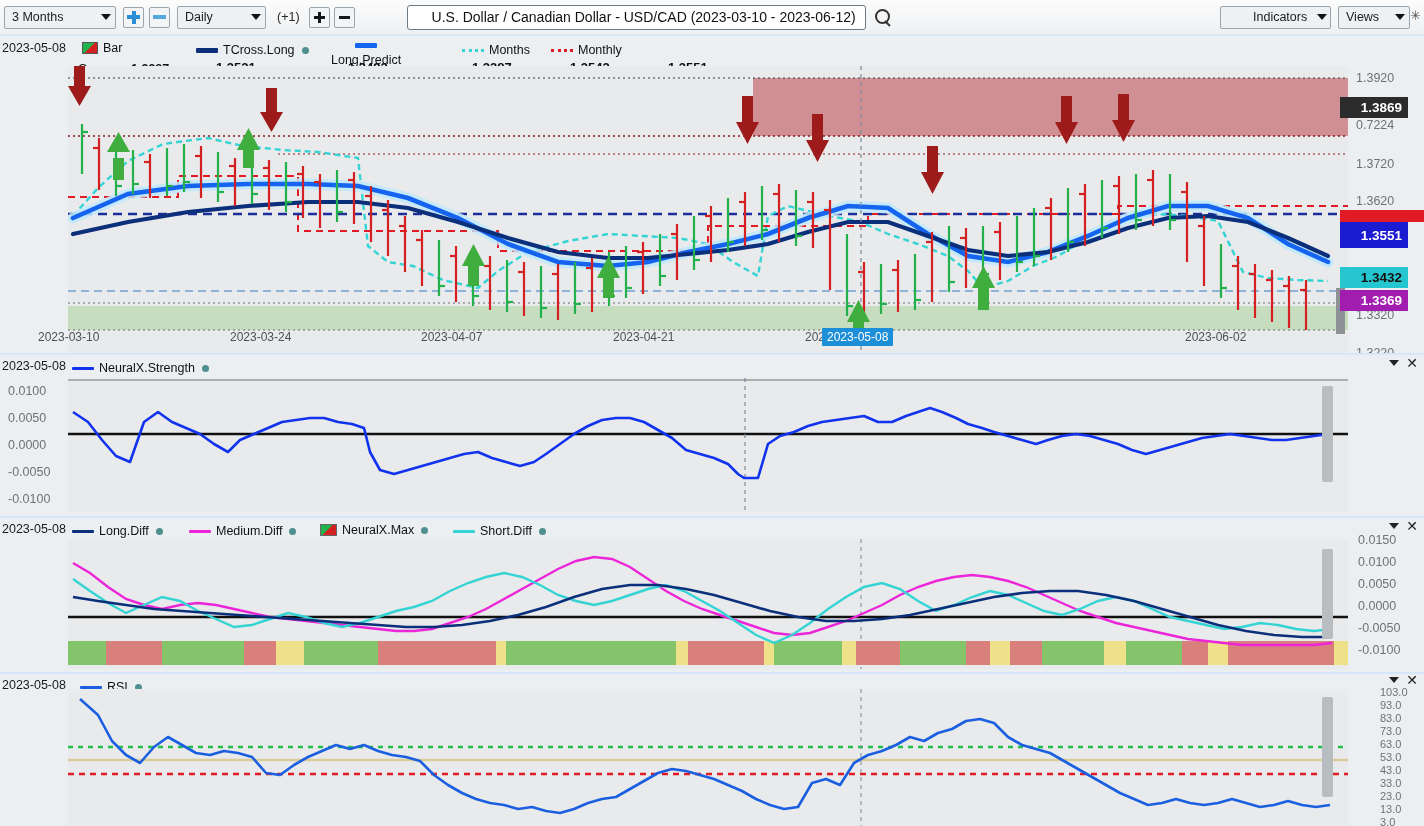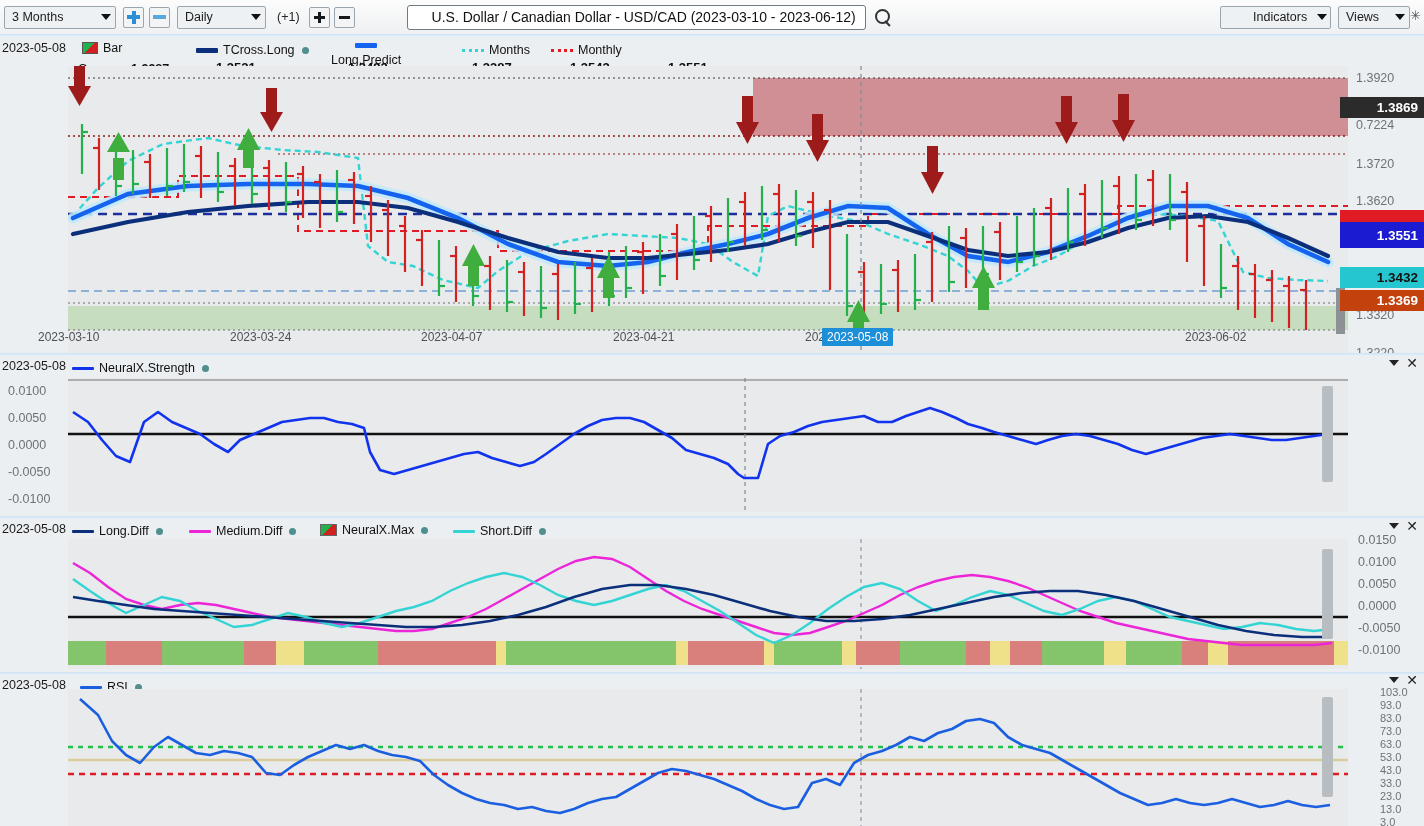--- a/index.html
+++ b/index.html
@@ -73,21 +73,21 @@
 
   .ohlc{ position:absolute; font-size:12.5px; color:#111; }
   .ohlc div{ display:flex; gap:9px; line-height:19.4px;}
   .ohlc .k{ width:44px; }
   .ohlc .v{ font-weight:bold; }
 
   
   .yaxis{ position:absolute; font-size:12.5px; color:#6d7278; text-align:left;}
   .ytick{ position:absolute; left:6px; white-space:nowrap;}
   .ypill{
-    position:absolute; left:0; width:84px; height:21px;
+    position:absolute; left:0; width:68px; height:21px;
     display:flex;align-items:center; justify-content:flex-end;
     padding-right:6px; font-size:13.5px; font-weight:bold;text-align:right;
   }
 
   
   .xaxis{ position:absolute; left:0; width:1424px; }
   .xtick{ position:absolute; font-size:12px; color:#4c5156; white-space:nowrap;}
   .xtick.hl{ background:#1d8fd8; color:#fff; padding:2px 5px; border-radius:1px; font-weight:normal;}
 
   .panel-ctl{ position:absolute; display:flex; align-items:center; gap:7px; }
@@ -597,21 +597,21 @@
     <div class="ypill" style="left:1340px;top:59px;background:#2b2b2b;color:#fff;">
       <span>1.3869</span>
     </div>
     <div style="position:absolute;left:1340px;top:172px;width:84px;height:12px;background:#e01b24;"></div>
     <div class="ypill" style="left:1340px;top:184px;background:#1b1bd2;color:#fff;height:26px;">
       <span>1.3551</span>
     </div>
     <div class="ypill" style="left:1340px;top:229px;background:#25c6d0;color:#111;">
       <span>1.3432</span>
     </div>
-    <div class="ypill" style="left:1340px;top:252px;background:#c2410c;color:#fff;">
+    <div class="ypill" style="left:1340px;top:252px;background:#a21caf;color:#fff;">
       <span>1.3369</span>
     </div>
 
     <div class="xaxis" style="top:292px;height:23px;">
       <span class="xtick" style="left:38px;">2023-03-10</span>
       <span class="xtick" style="left:230px;">2023-03-24</span>
       <span class="xtick" style="left:421px;">2023-04-07</span>
       <span class="xtick" style="left:613px;">2023-04-21</span>
       <span class="xtick" style="left:805px;">2023-05-05</span>
       <span class="xtick" style="left:993px;margin-top:27px;">2023-05-19</span>

